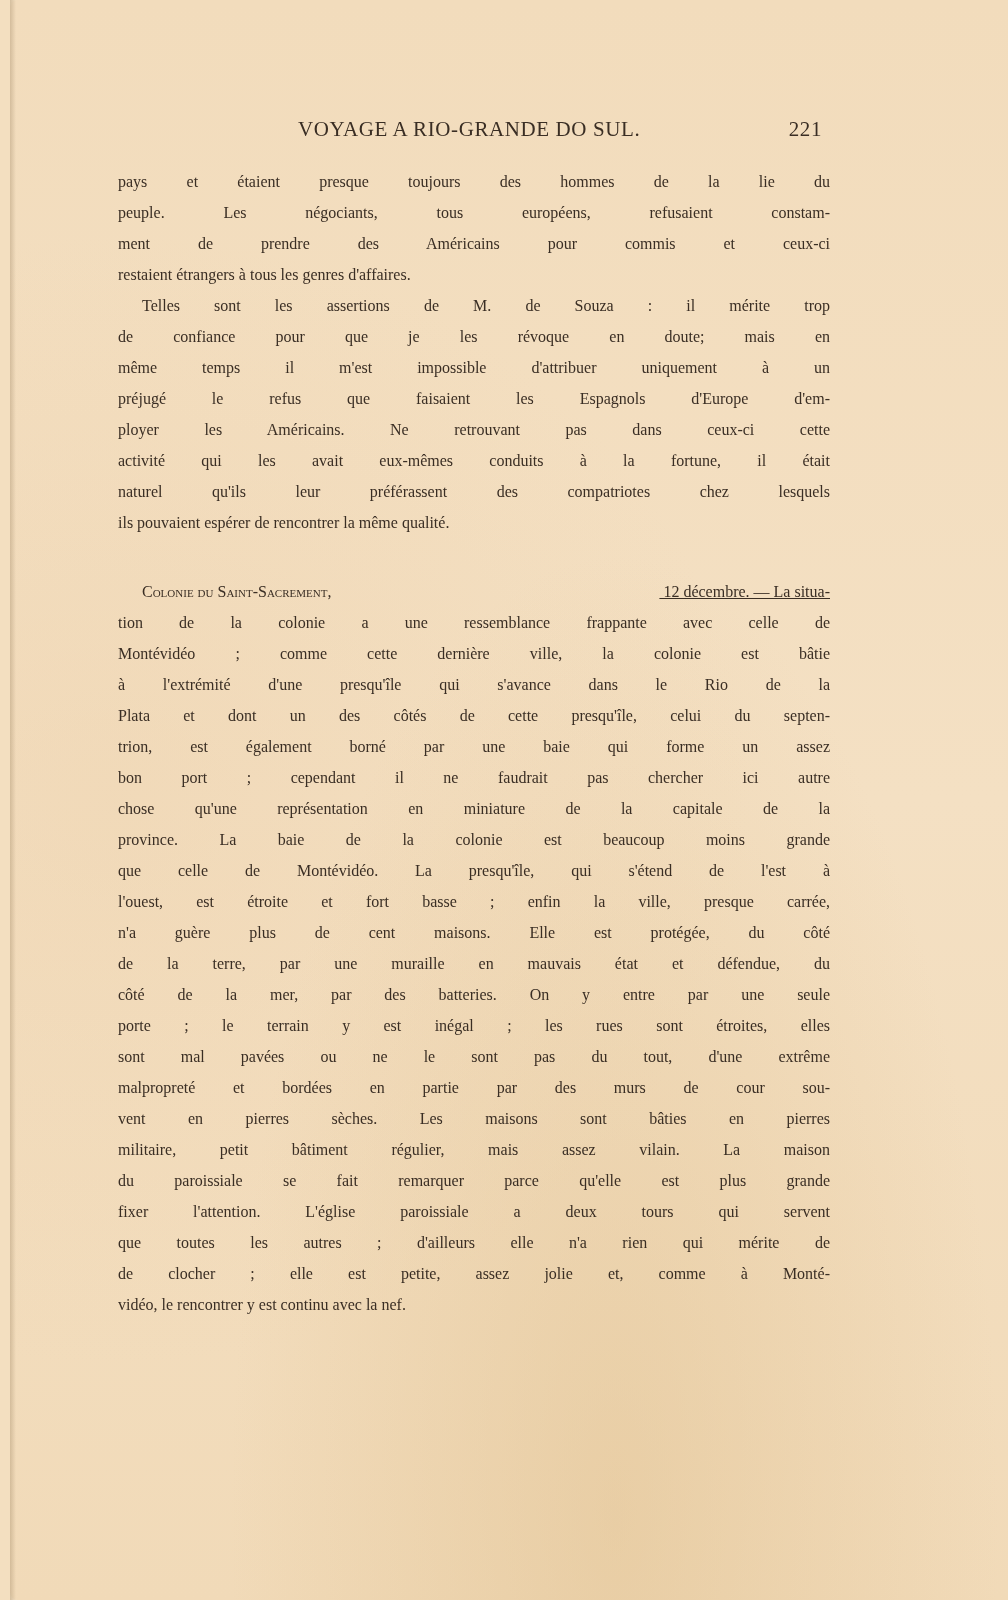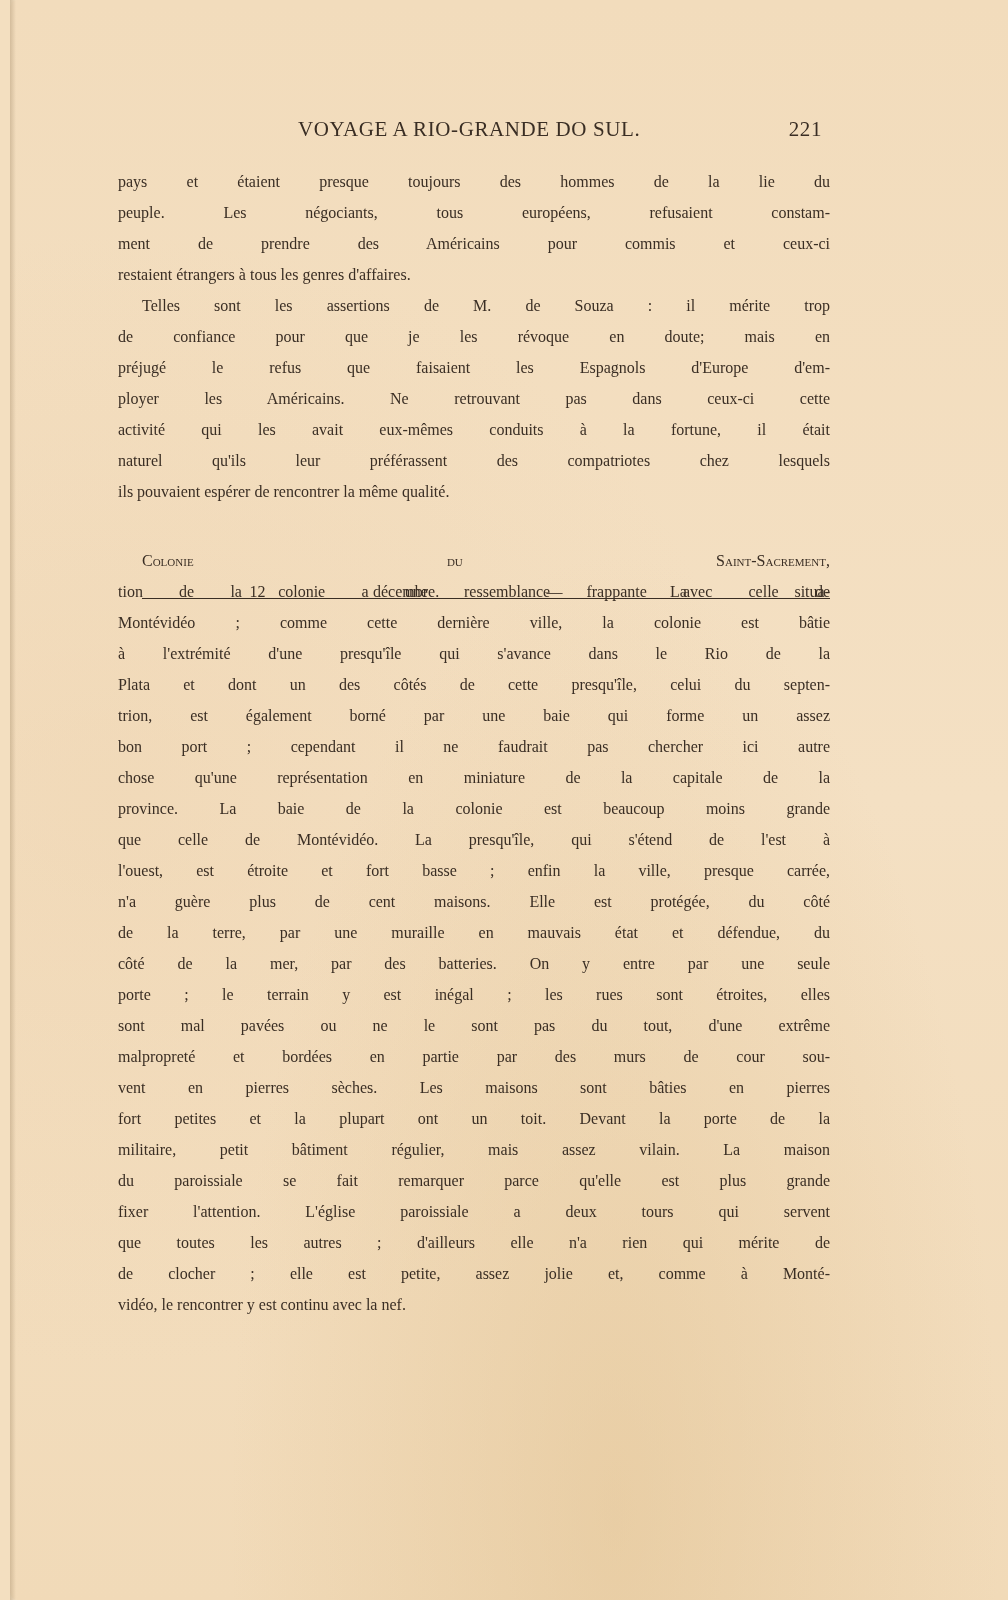--- a/index.html
+++ b/index.html
@@ -96,52 +96,52 @@
     <div>
       <span class="line">pays et étaient presque toujours des hommes de la lie du</span>
       <span class="line">peuple. Les négociants, tous européens, refusaient constam-</span>
       <span class="line">ment de prendre des Américains pour commis et ceux-ci</span>
       <span class="line last">restaient étrangers à tous les genres d'affaires.</span>
     </div>
 
     <div>
       <span class="line indent">Telles sont les assertions de M. de Souza : il mérite trop</span>
       <span class="line">de confiance pour que je les révoque en doute; mais en</span>
+      <span class="line">même temps il m'est impossible d'attribuer uniquement à un</span>
       <span class="line">préjugé le refus que faisaient les Espagnols d'Europe d'em-</span>
       <span class="line">ployer les Américains. Ne retrouvant pas dans ceux-ci cette</span>
       <span class="line">activité qui les avait eux-mêmes conduits à la fortune, il était</span>
       <span class="line">naturel qu'ils leur préférassent des compatriotes chez lesquels</span>
       <span class="line last">ils pouvaient espérer de rencontrer la même qualité.</span>
     </div>
 
     <div class="gap"></div>
 
     <div>
-      <span class="line indent" style="text-align-last:justify;display:flex;justify-content:space-between;flex-direction:column;">
+      <span class="line indent" style="text-align-last:justify;display:flex;justify-content:space-between;">
         <span class="sc">Colonie du Saint-Sacrement,</span>
         <span style="white-space:pre;text-decoration:underline;"> 12 décembre. — La situa-</span>
       </span>
       <span class="line">tion de la colonie a une ressemblance frappante avec celle de</span>
       <span class="line">Montévidéo ; comme cette dernière ville, la colonie est bâtie</span>
       <span class="line">à l'extrémité d'une presqu'île qui s'avance dans le Rio de la</span>
       <span class="line">Plata et dont un des côtés de cette presqu'île, celui du septen-</span>
       <span class="line">trion, est également borné par une baie qui forme un assez</span>
       <span class="line">bon port ; cependant il ne faudrait pas chercher ici autre</span>
       <span class="line">chose qu'une représentation en miniature de la capitale de la</span>
       <span class="line">province. La baie de la colonie est beaucoup moins grande</span>
       <span class="line">que celle de Montévidéo. La presqu'île, qui s'étend de l'est à</span>
       <span class="line">l'ouest, est étroite et fort basse ; enfin la ville, presque carrée,</span>
       <span class="line">n'a guère plus de cent maisons. Elle est protégée, du côté</span>
       <span class="line">de la terre, par une muraille en mauvais état et défendue, du</span>
       <span class="line">côté de la mer, par des batteries. On y entre par une seule</span>
       <span class="line">porte ; le terrain y est inégal ; les rues sont étroites, elles</span>
       <span class="line">sont mal pavées ou ne le sont pas du tout, d'une extrême</span>
       <span class="line">malpropreté et bordées en partie par des murs de cour sou-</span>
       <span class="line">vent en pierres sèches. Les maisons sont bâties en pierres</span>
-      <span class="line">fort petites et la plupart ont un toit. Devant la porte de la</span>
       <span class="line">militaire, petit bâtiment régulier, mais assez vilain. La maison</span>
       <span class="line">du paroissiale se fait remarquer parce qu'elle est plus grande</span>
       <span class="line">fixer l'attention. L'église paroissiale a deux tours qui servent</span>
       <span class="line">que toutes les autres ; d'ailleurs elle n'a rien qui mérite de</span>
       <span class="line">de clocher ; elle est petite, assez jolie et, comme à Monté-</span>
       <span class="line last">vidéo, le rencontrer y est continu avec la nef.</span>
     </div>
   </div>
 </div>
 

